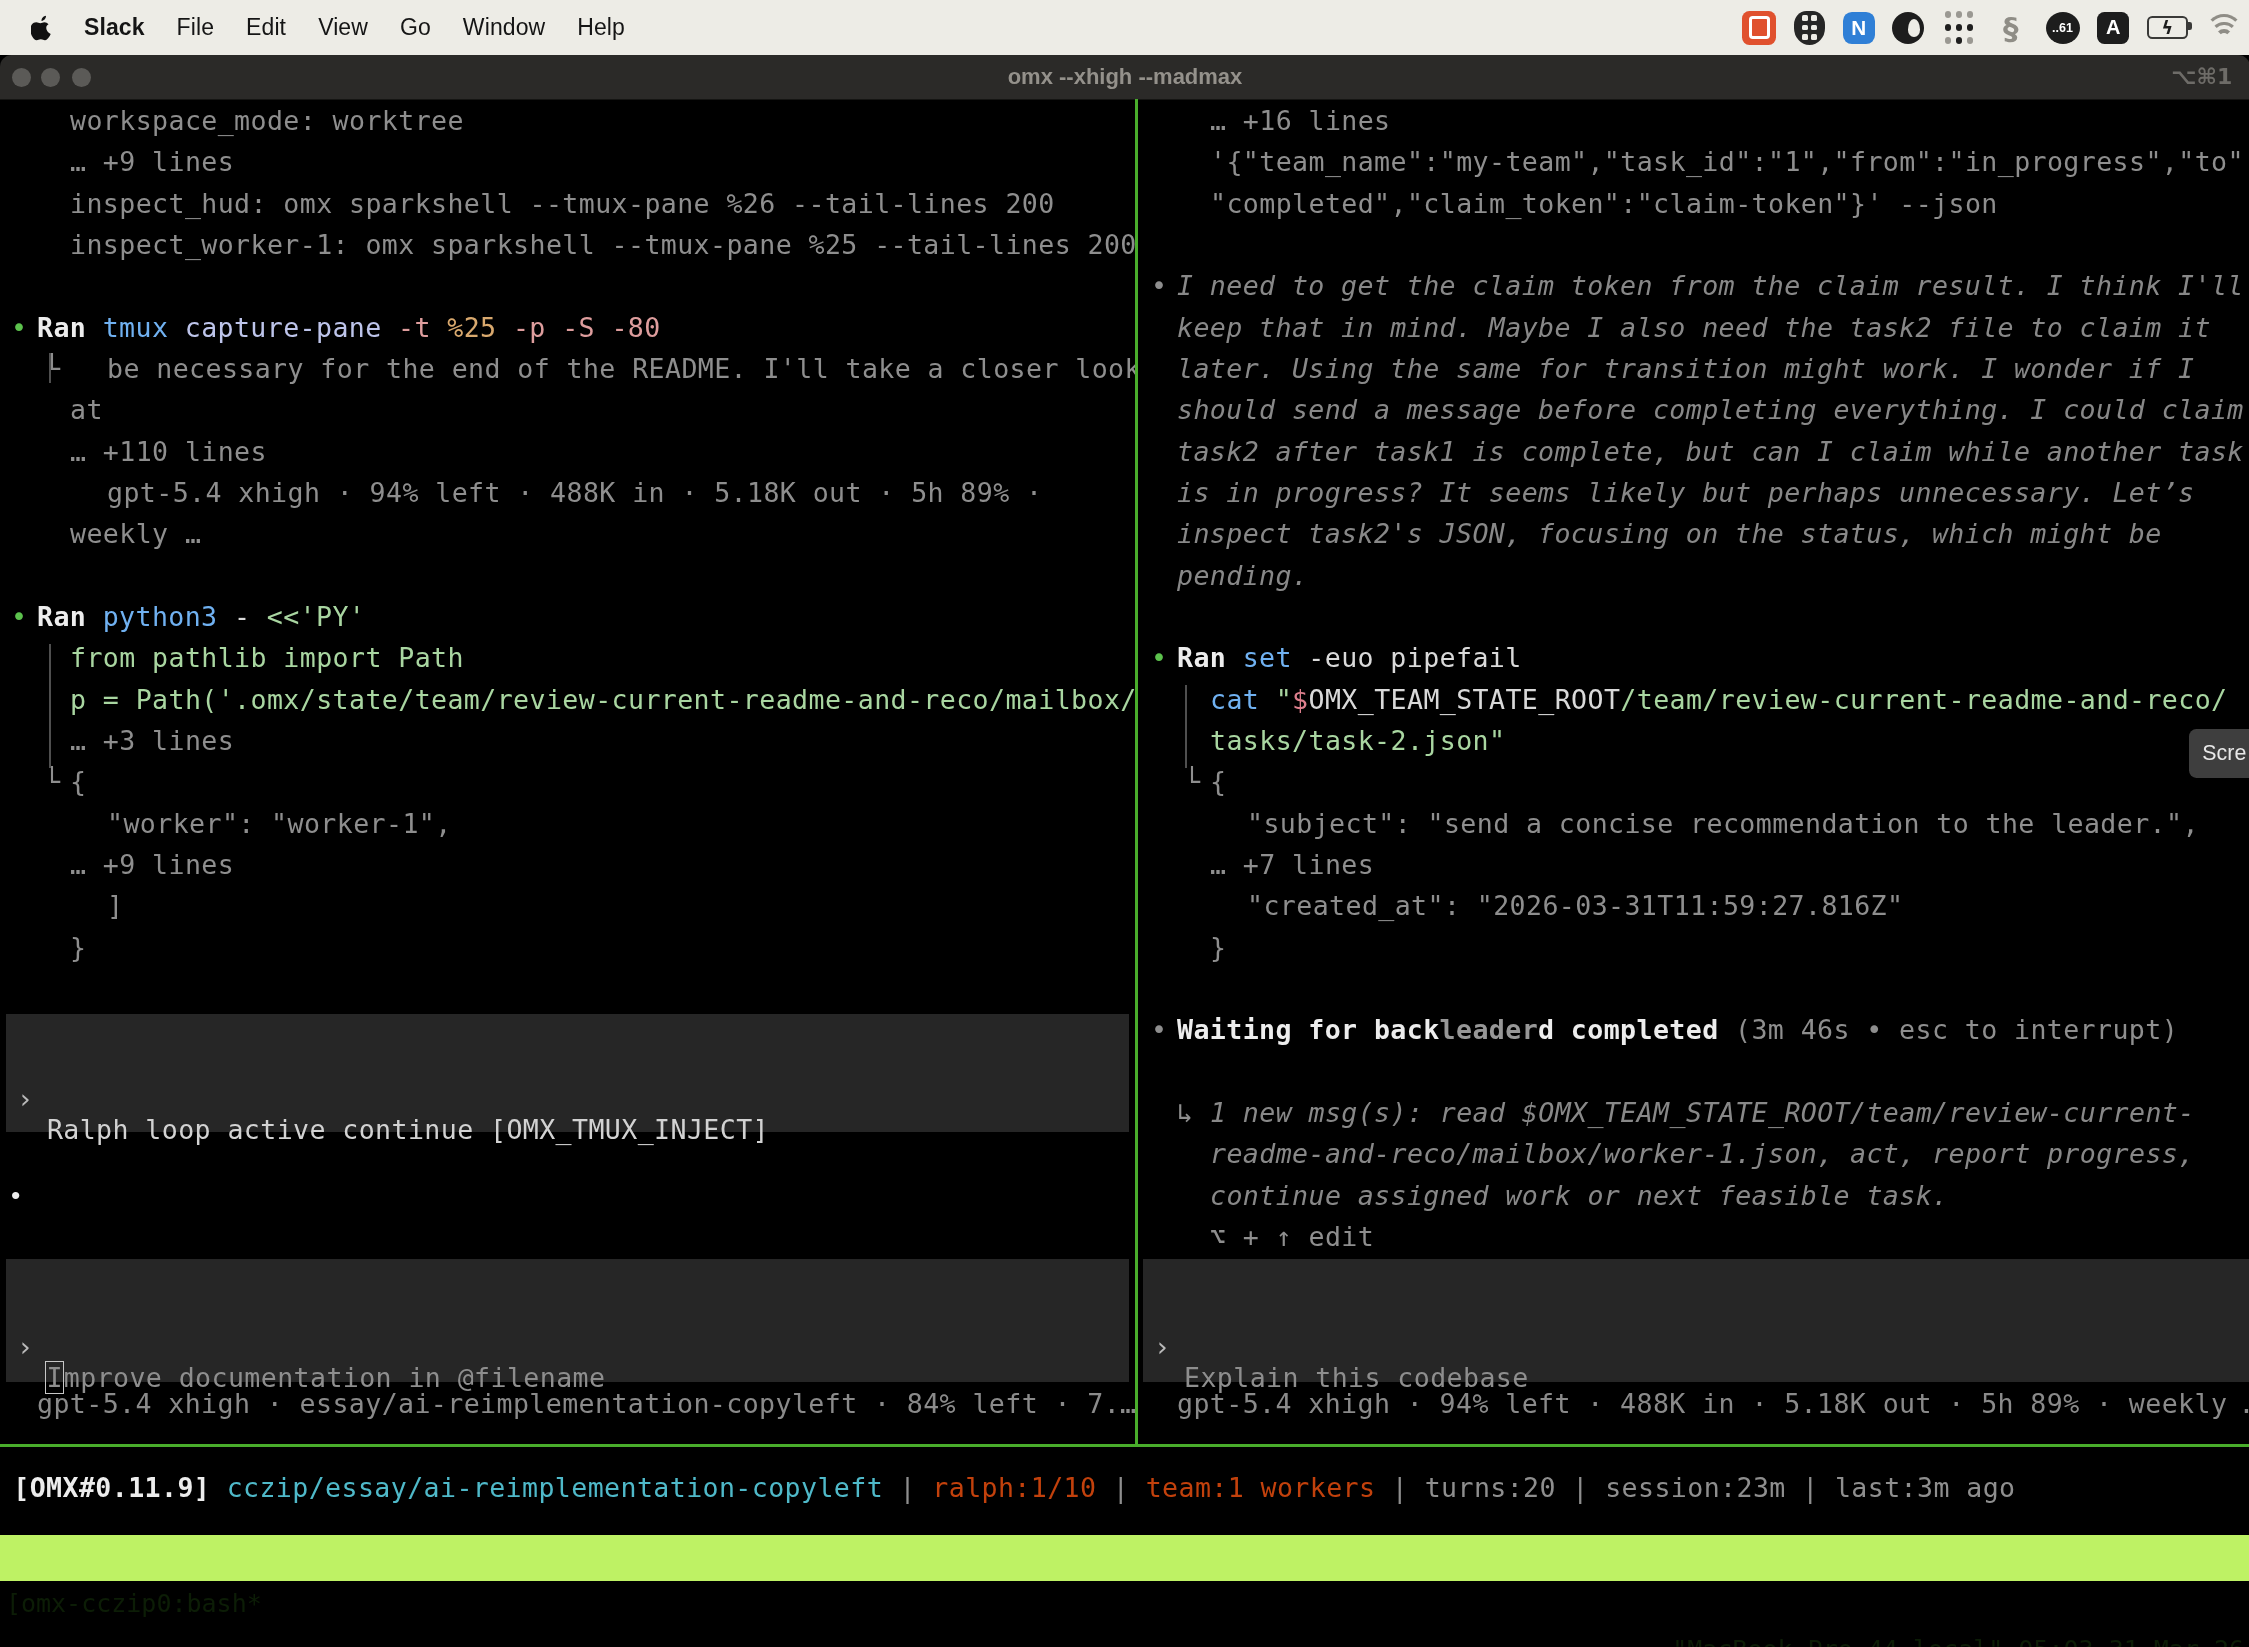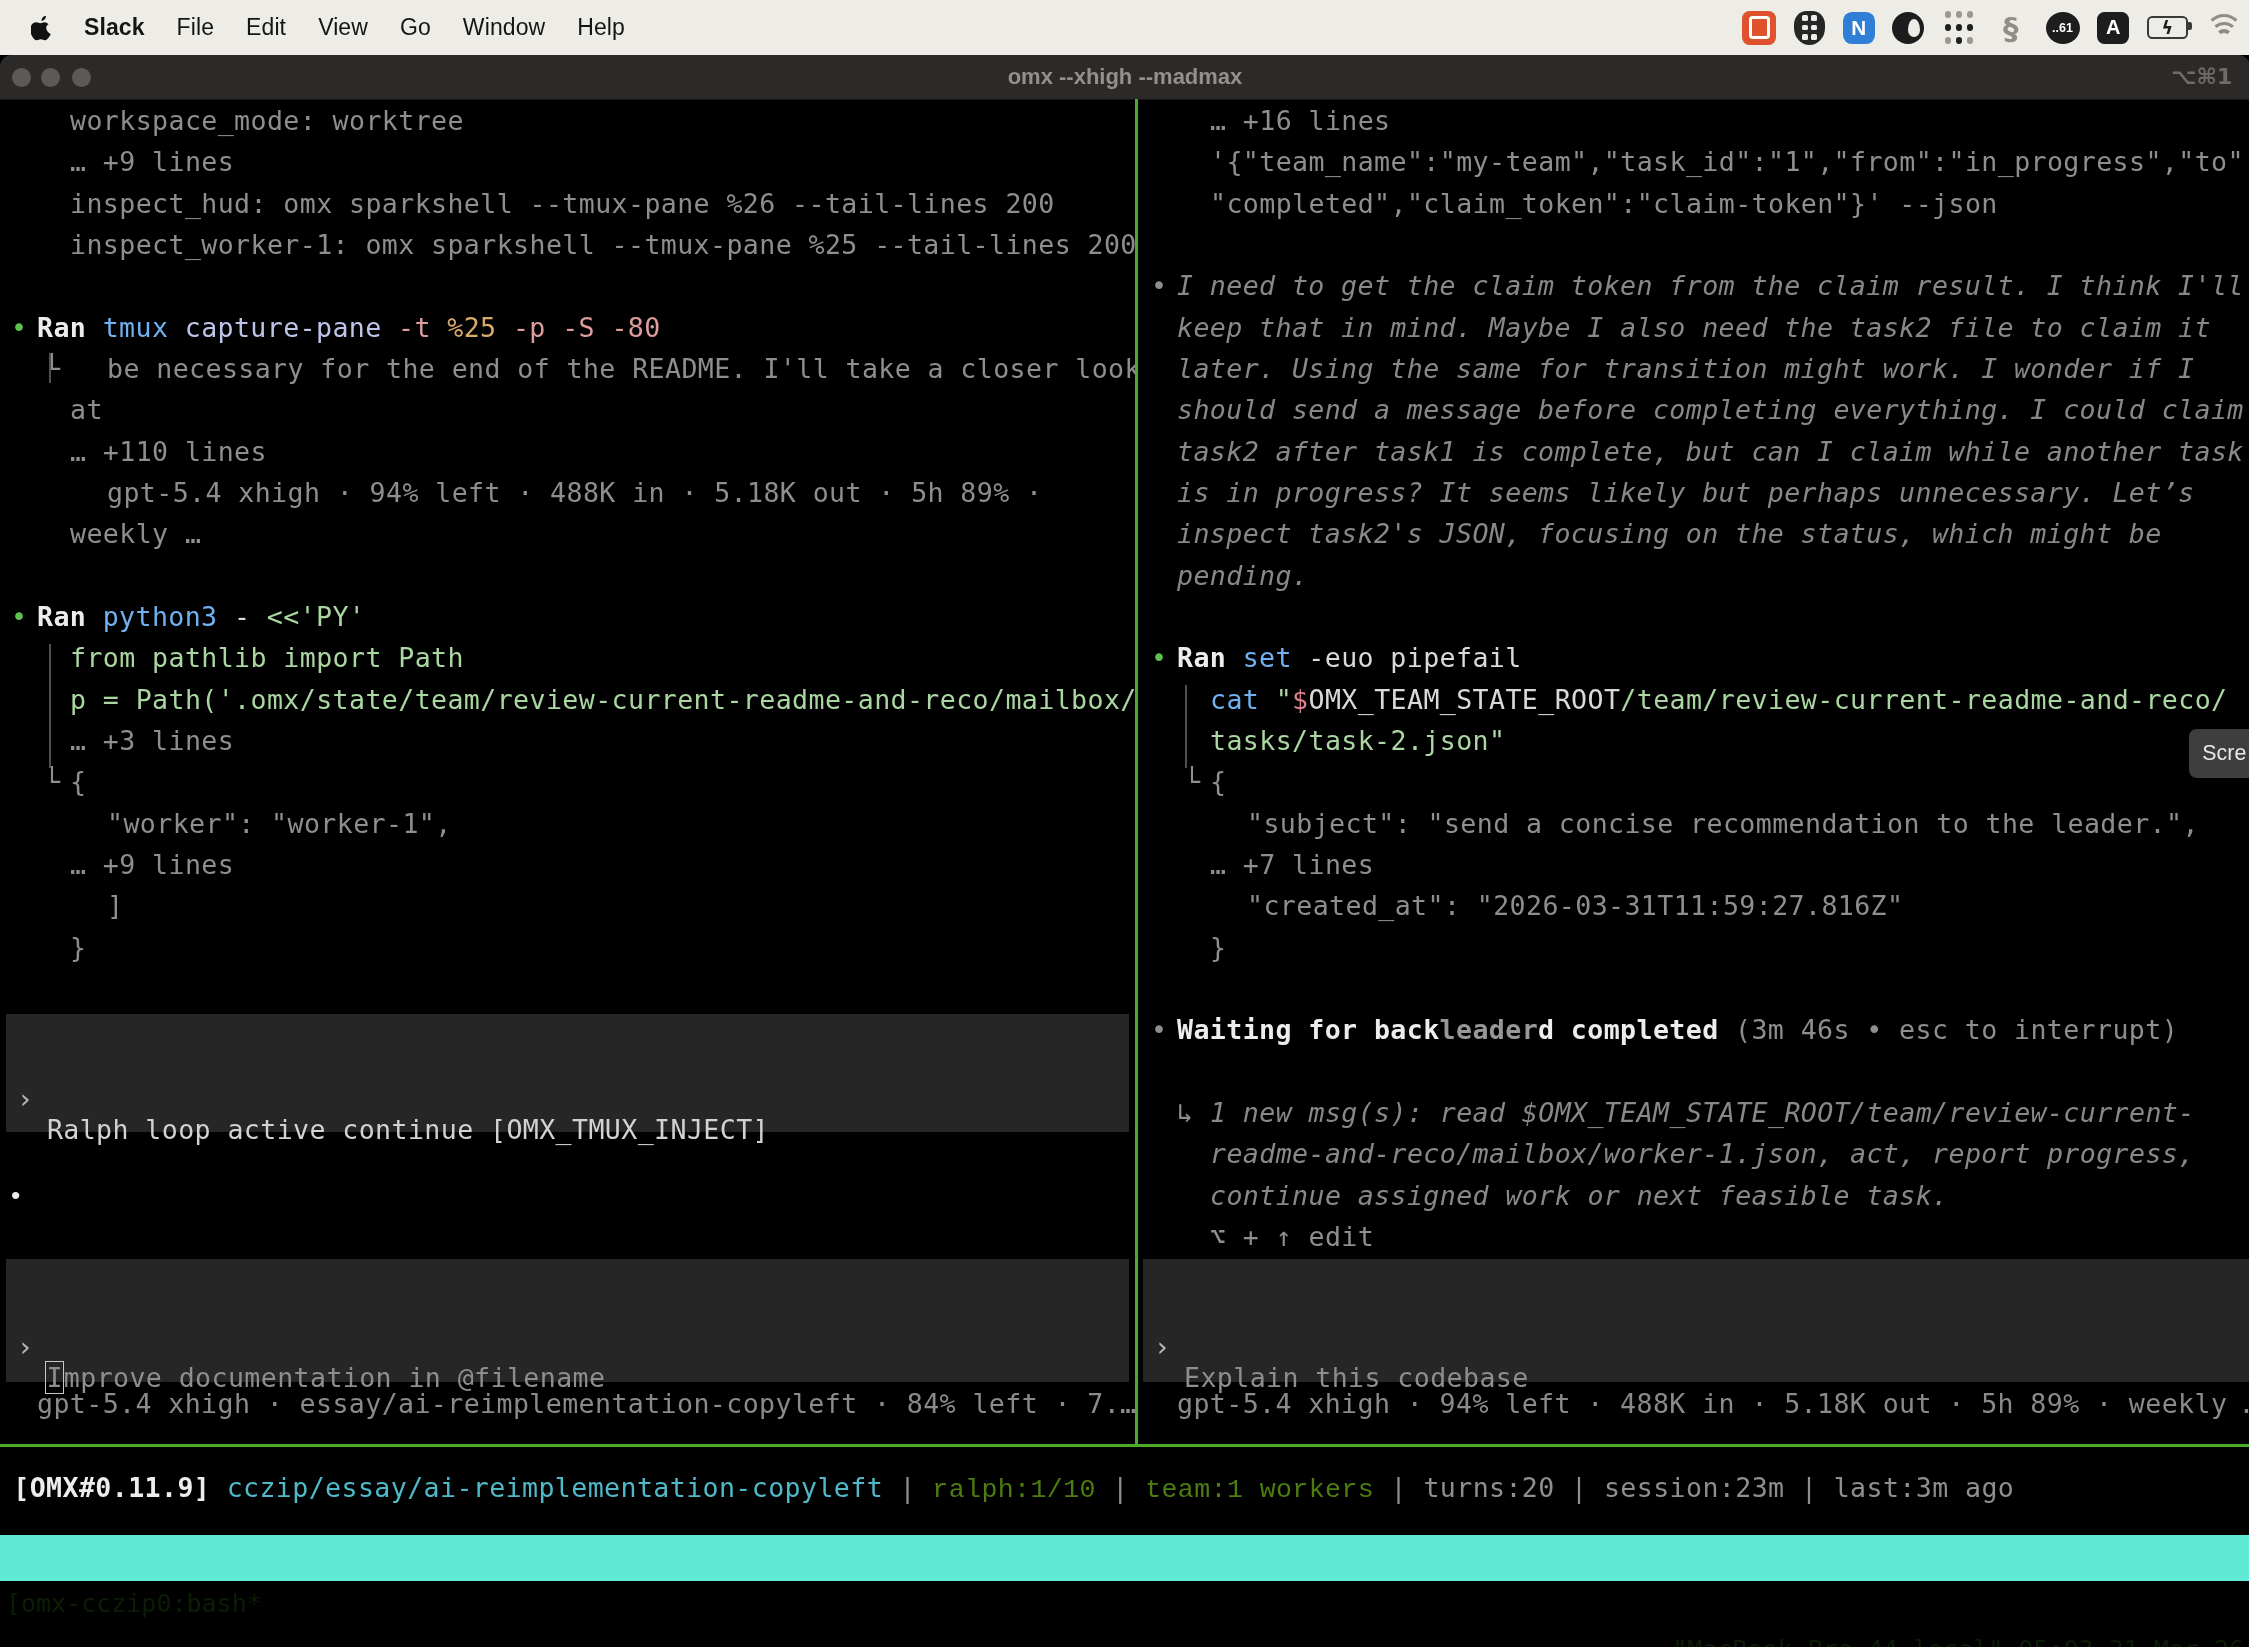--- a/index.html
+++ b/index.html
@@ -73,23 +73,23 @@
   .cursor{display:inline-block;border:1.5px solid #c7c7c7;margin:-1.5px 0 0 -1.5px;color:#8e8e8e;}
 
   .workline{position:absolute;left:0;width:1135px;height:41px;font-size:26.6px;letter-spacing:0.4px;line-height:41px;white-space:pre;}
   .statline{position:absolute;height:41px;line-height:41px;font-size:26.6px;letter-spacing:0.4px;color:#8a8a8a;white-space:pre;overflow:hidden;}
 
   .div-v{position:absolute;left:1135px;top:99px;width:3px;height:1345px;background:#49ad2b;}
   .div-h{position:absolute;left:0;top:1444px;width:2250px;height:3px;background:#49ad2b;}
 
   .omxline{position:absolute;left:13.3px;top:1467px;height:41px;line-height:41px;font-size:26.6px;letter-spacing:0.4px;white-space:pre;}
   .c-cyan{color:#4fb9c9;}
-  .c-green{color:#4d7c0f;font-family:Liberation Mono, monospace;}
-
-  .tmuxbar{position:absolute;left:0;top:1535px;width:2250px;height:46px;background:#5eead4;color:#0c1d06;font-size:25px;line-height:46px;white-space:pre;}
+  .c-green{color:#c2410c;}
+
+  .tmuxbar{position:absolute;left:0;top:1535px;width:2250px;height:46px;background:#bef264;color:#0c1d06;font-size:25px;line-height:46px;white-space:pre;}
   .tmux-left{position:absolute;left:5.9px;}
   .tmux-right{position:absolute;right:5.9px;}
 
   .tooltip{position:absolute;left:2189px;top:729px;width:89px;height:49px;background:#3e3e3e;border-radius:7.4px 0 0 7.4px;color:#e8e8e8;font-size:21.4px;line-height:49px;padding-left:13.3px;box-sizing:border-box;}
 </style>
 </head>
 <body>
 
 <div class="menubar">
   <svg class="apple" viewBox="0 0 24 28">

